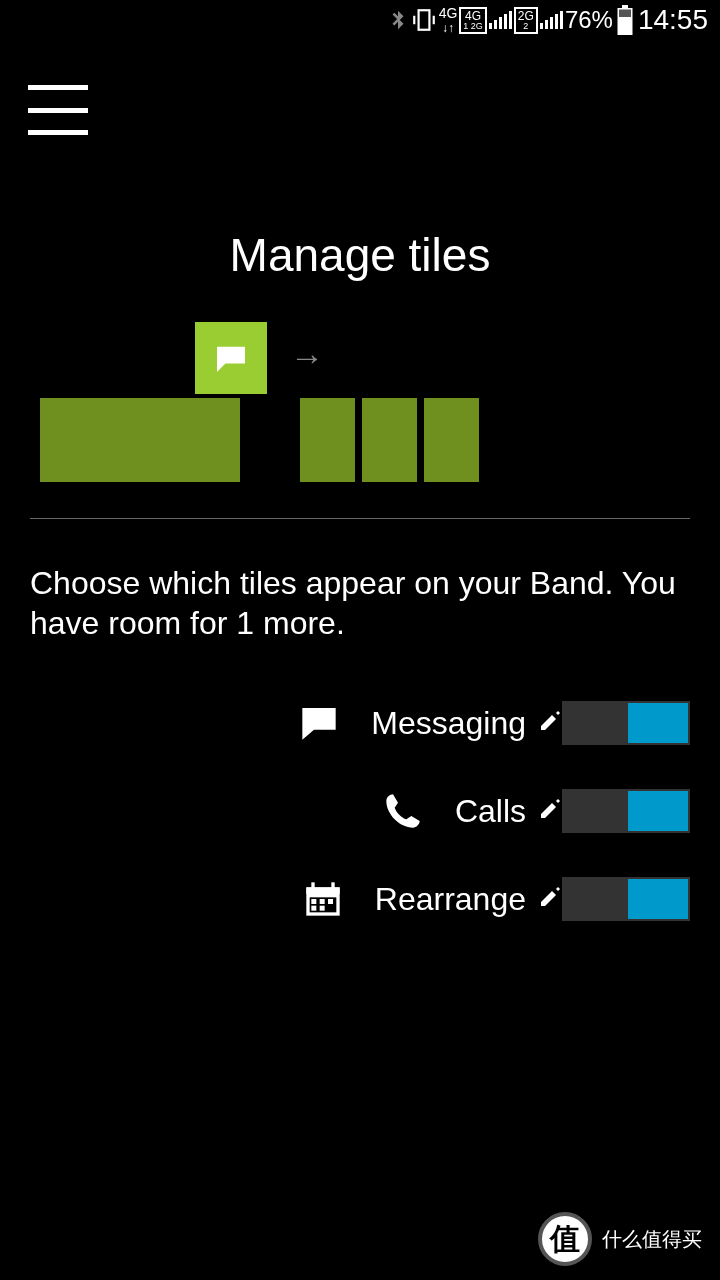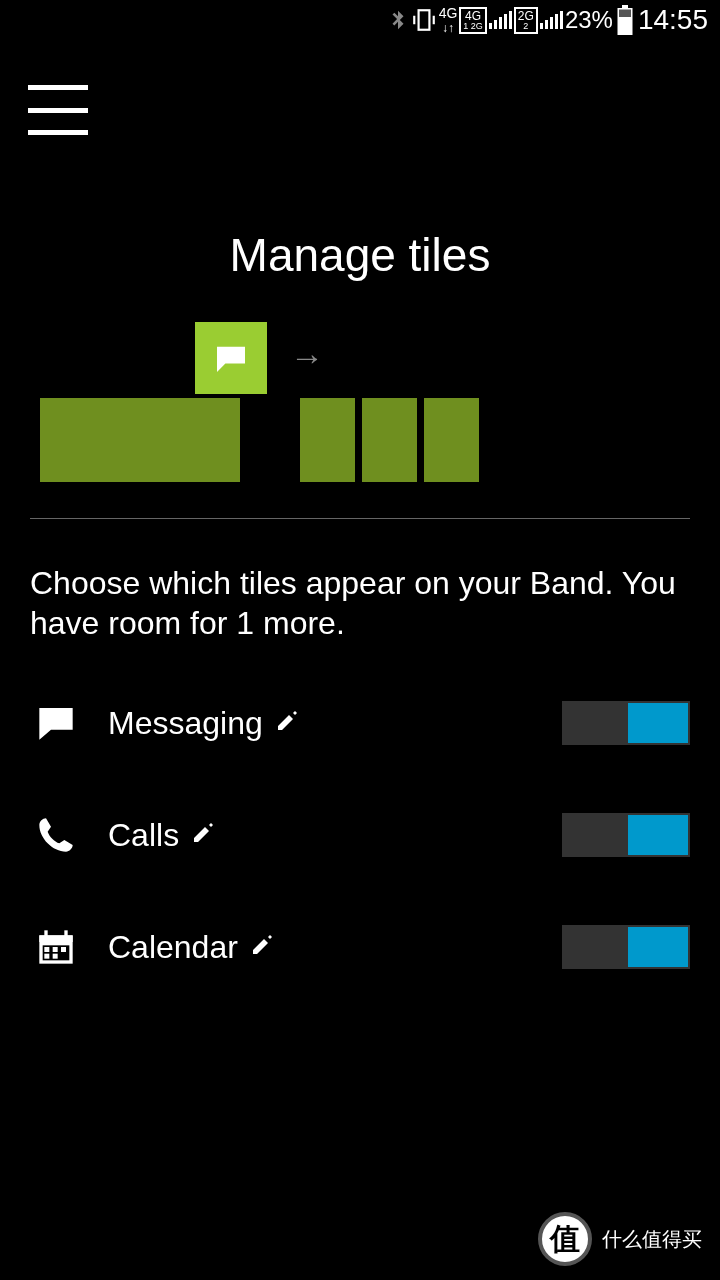--- a/index.html
+++ b/index.html
@@ -23,21 +23,21 @@
   .float-tile { position:absolute; left:155px; top:0; width:72px; height:72px; background:#9acd32; display:flex; align-items:center; justify-content:center;}
   .float-tile svg { width:34px; height:28px;}
   .arrow-right { position:absolute; left:250px; top:12px; color:#888; font-size:34px;}
   .small-tile { position:absolute; bottom:0; width:55px; height:84px; background:#6f8f1f;}
   .small-tile.t1{left:260px}.small-tile.t2{left:322px}.small-tile.t3{left:384px}
   .rearrange-row { display:flex; align-items:center; justify-content:space-between; cursor:pointer; padding: 10px 6px 34px 0;}
   .rearrange-row .txt { font-size:32px; font-weight:300; line-height:1.25; max-width: 560px;}
   .chevron { font-size:40px; color:#ddd; font-weight:200;}
   .divider { height:1px; background:#666; margin: 0 0 44px 0;}
   .choose-txt { font-size:32px; font-weight:300; line-height:1.25; margin-bottom: 58px;}
-  .tile-list { display:flex; flex-direction:column; gap: 68px;}
+  .tile-list { display:flex; flex-direction:column; gap: 44px; align-items: flex-end;}
   .tile-row { display:flex; align-items:center; }
   .tile-row .row-icon { width:52px; height:42px; display:flex; align-items:center; justify-content:center; margin-right:26px;}
   .tile-row .row-icon svg { width:44px; height:40px; fill:#fff;}
   .tile-row .label { font-size:32px; font-weight:300; }
   .tile-row .edit { margin-left:12px; cursor:pointer;}
   .tile-row .edit svg{ width:24px; height:24px; }
   .toggle { margin-left:auto; width:128px; height:44px; background:#333; position:relative; cursor:pointer;}
   .toggle .knob { position:absolute; top:2px; width:60px; height:40px; }
   .toggle.on .knob { right:2px; background:#0099cc;}
   .toggle.off .knob { left:2px; background:#666;}
@@ -83,21 +83,21 @@
         <span class="sim">2</span>
       </span>
     <span class="bars">
         <span></span>
         <span></span>
         <span></span>
         <span></span>
         <span></span>
       </span>
   </span>
-  <span class="battery-pct">23%</span>
+  <span class="battery-pct">76%</span>
   <span class="ico">
     <svg width="20" height="30" viewBox="0 0 12 20">
         <rect x="4" y="0" width="4" height="2" fill="#fff"></rect>
         <rect x="1" y="2" width="10" height="18" fill="#fff"></rect>
         <rect x="2" y="3" width="8" height="5" fill="#555"></rect>
       </svg>
   </span>
   <span class="clock">14:55</span>
 </div>
 
@@ -167,21 +167,21 @@
             <rect x="5" y="2" width="2" height="5" fill="#fff"></rect>
             <rect x="17" y="2" width="2" height="5" fill="#fff"></rect>
             <rect x="4" y="11" width="16" height="9" fill="#000"></rect>
             <rect x="5" y="12" width="3" height="3" fill="#fff"></rect>
             <rect x="10" y="12" width="3" height="3" fill="#fff"></rect>
             <rect x="15" y="12" width="3" height="3" fill="#fff"></rect>
             <rect x="5" y="16" width="3" height="3" fill="#fff"></rect>
             <rect x="10" y="16" width="3" height="3" fill="#fff"></rect>
           </svg>
         </span>
-        <span class="label">Calendar</span>
+        <span class="label">Rearrange</span>
         <span class="edit"><svg viewBox="0 0 24 24" fill="#fff">
             <path d="M3 17l11-11 4 4L7 21H3v-4zM20 6l-2-2 2-2 2 2-2 2z"></path>
           </svg></span>
         <div class="toggle on">
           <div class="knob"></div>
         </div>
       </div>
     </div>
 </div>
 

